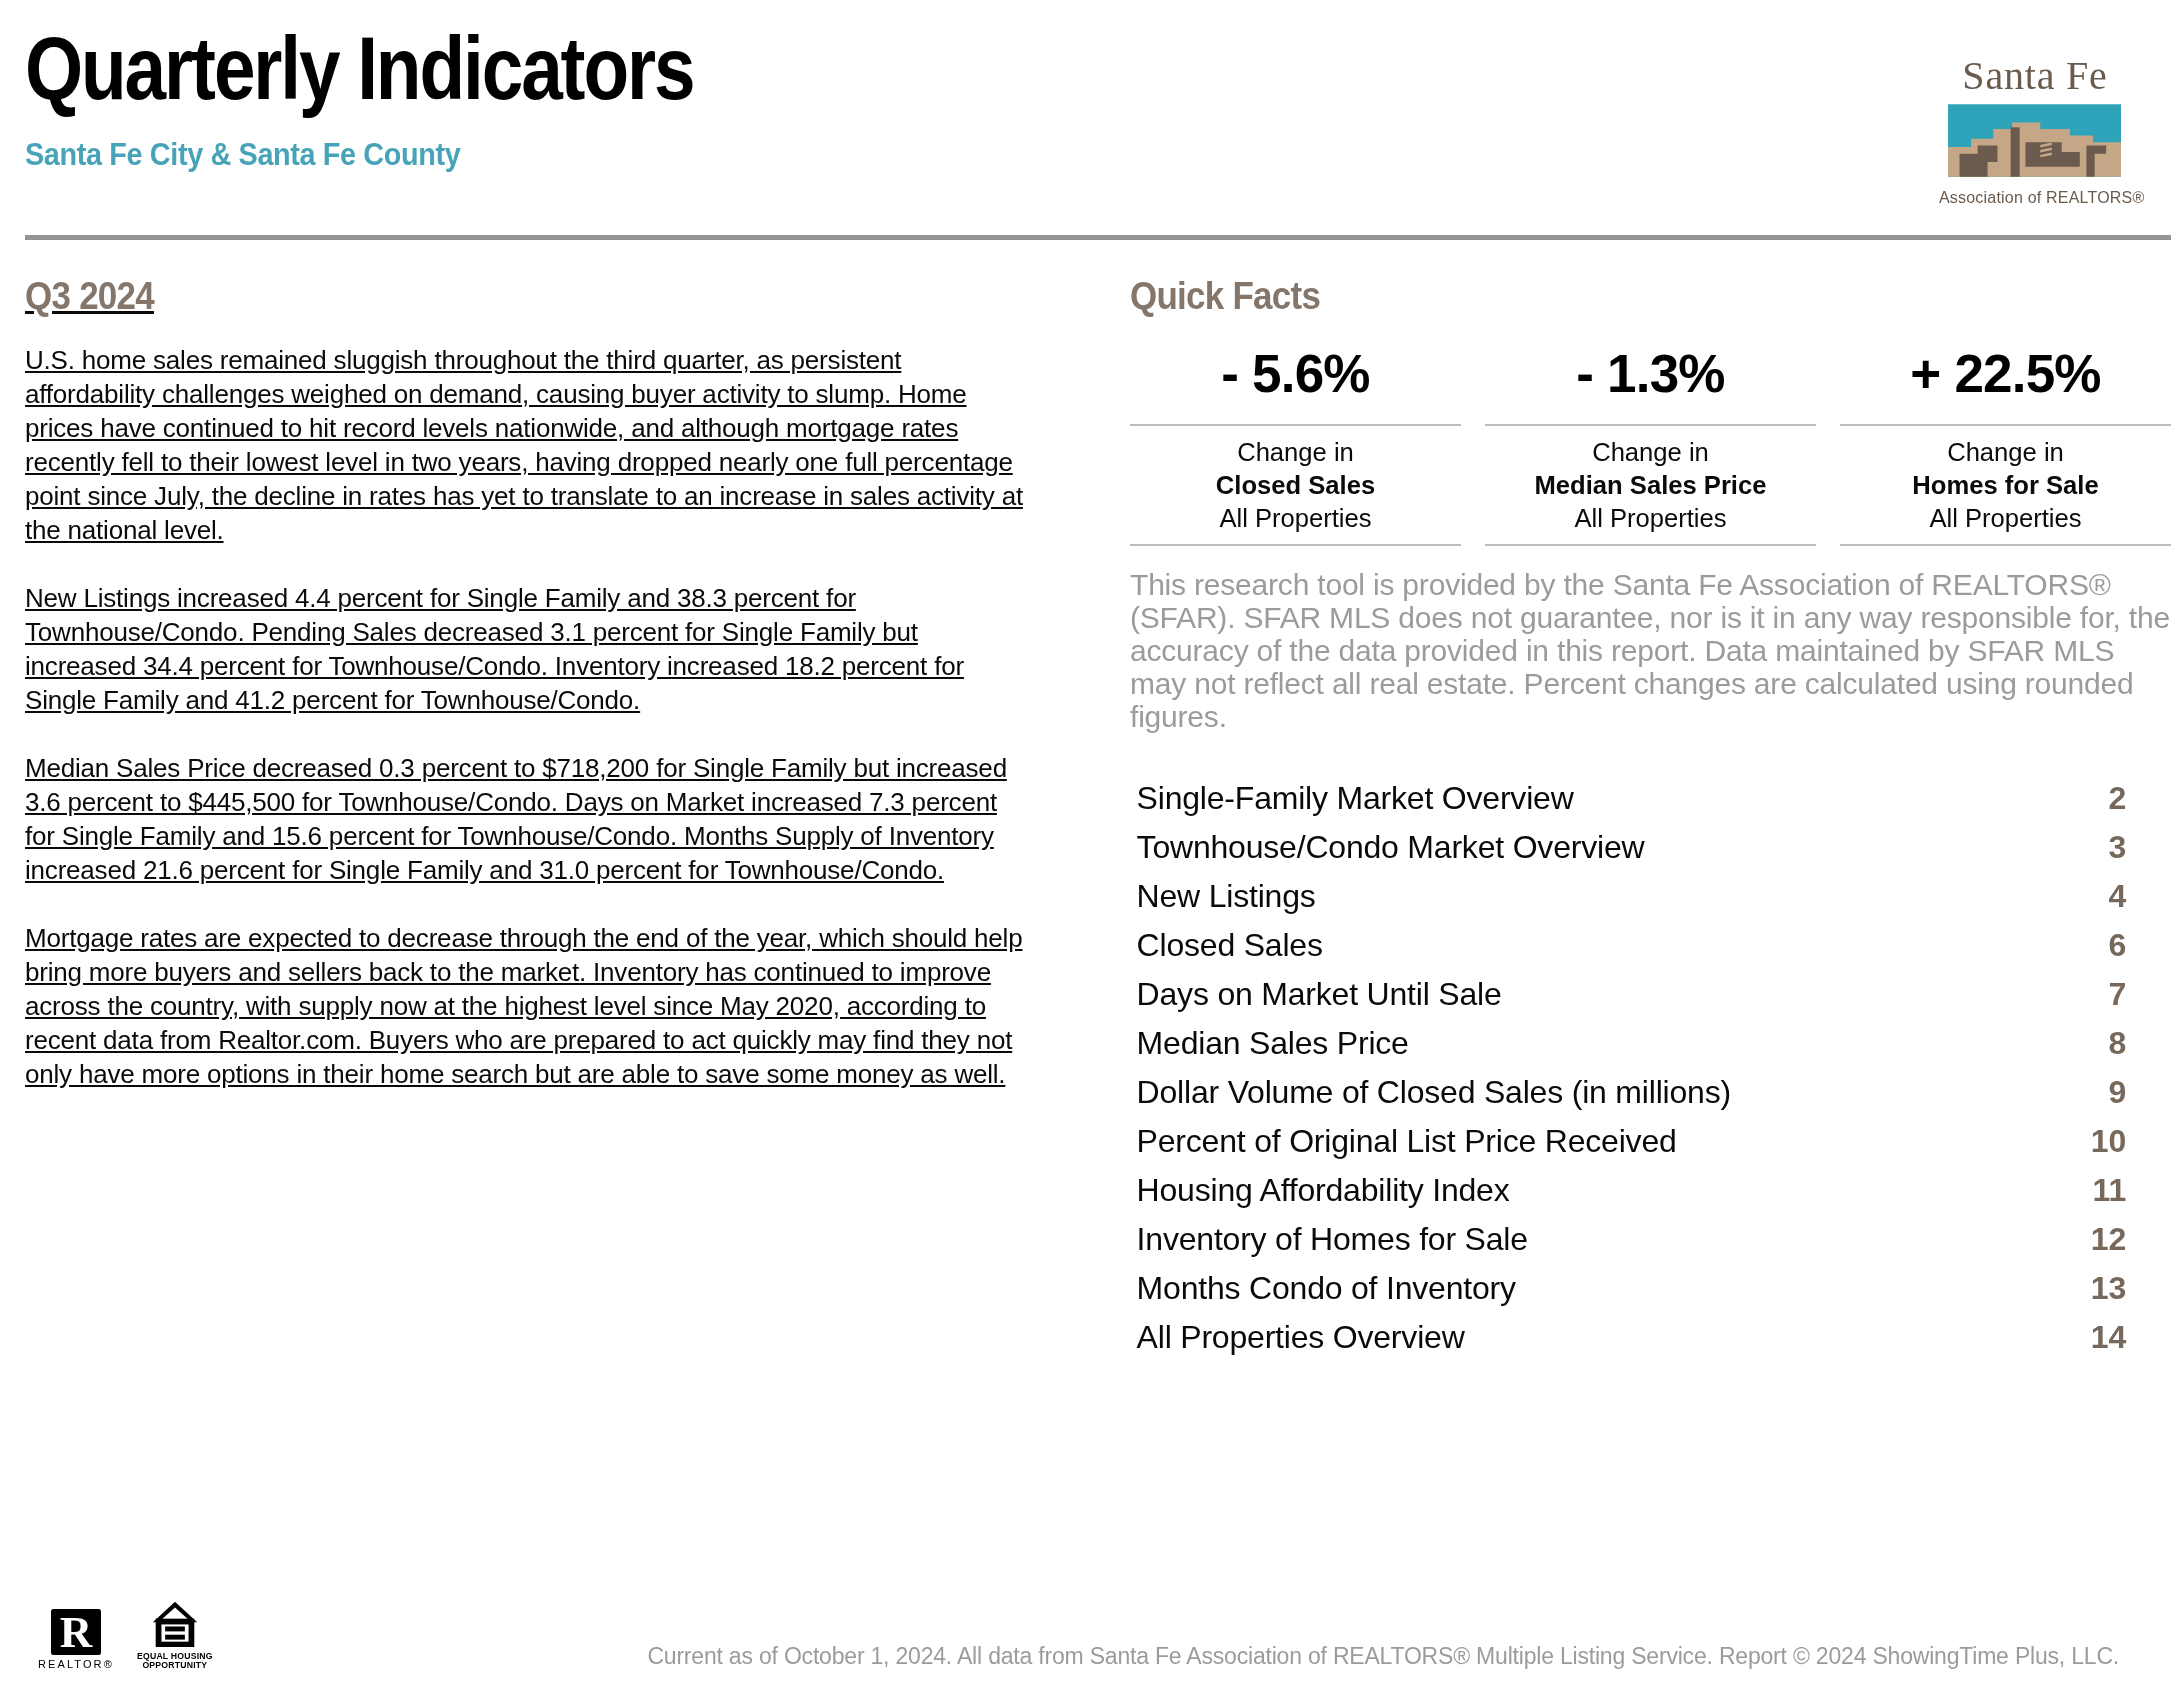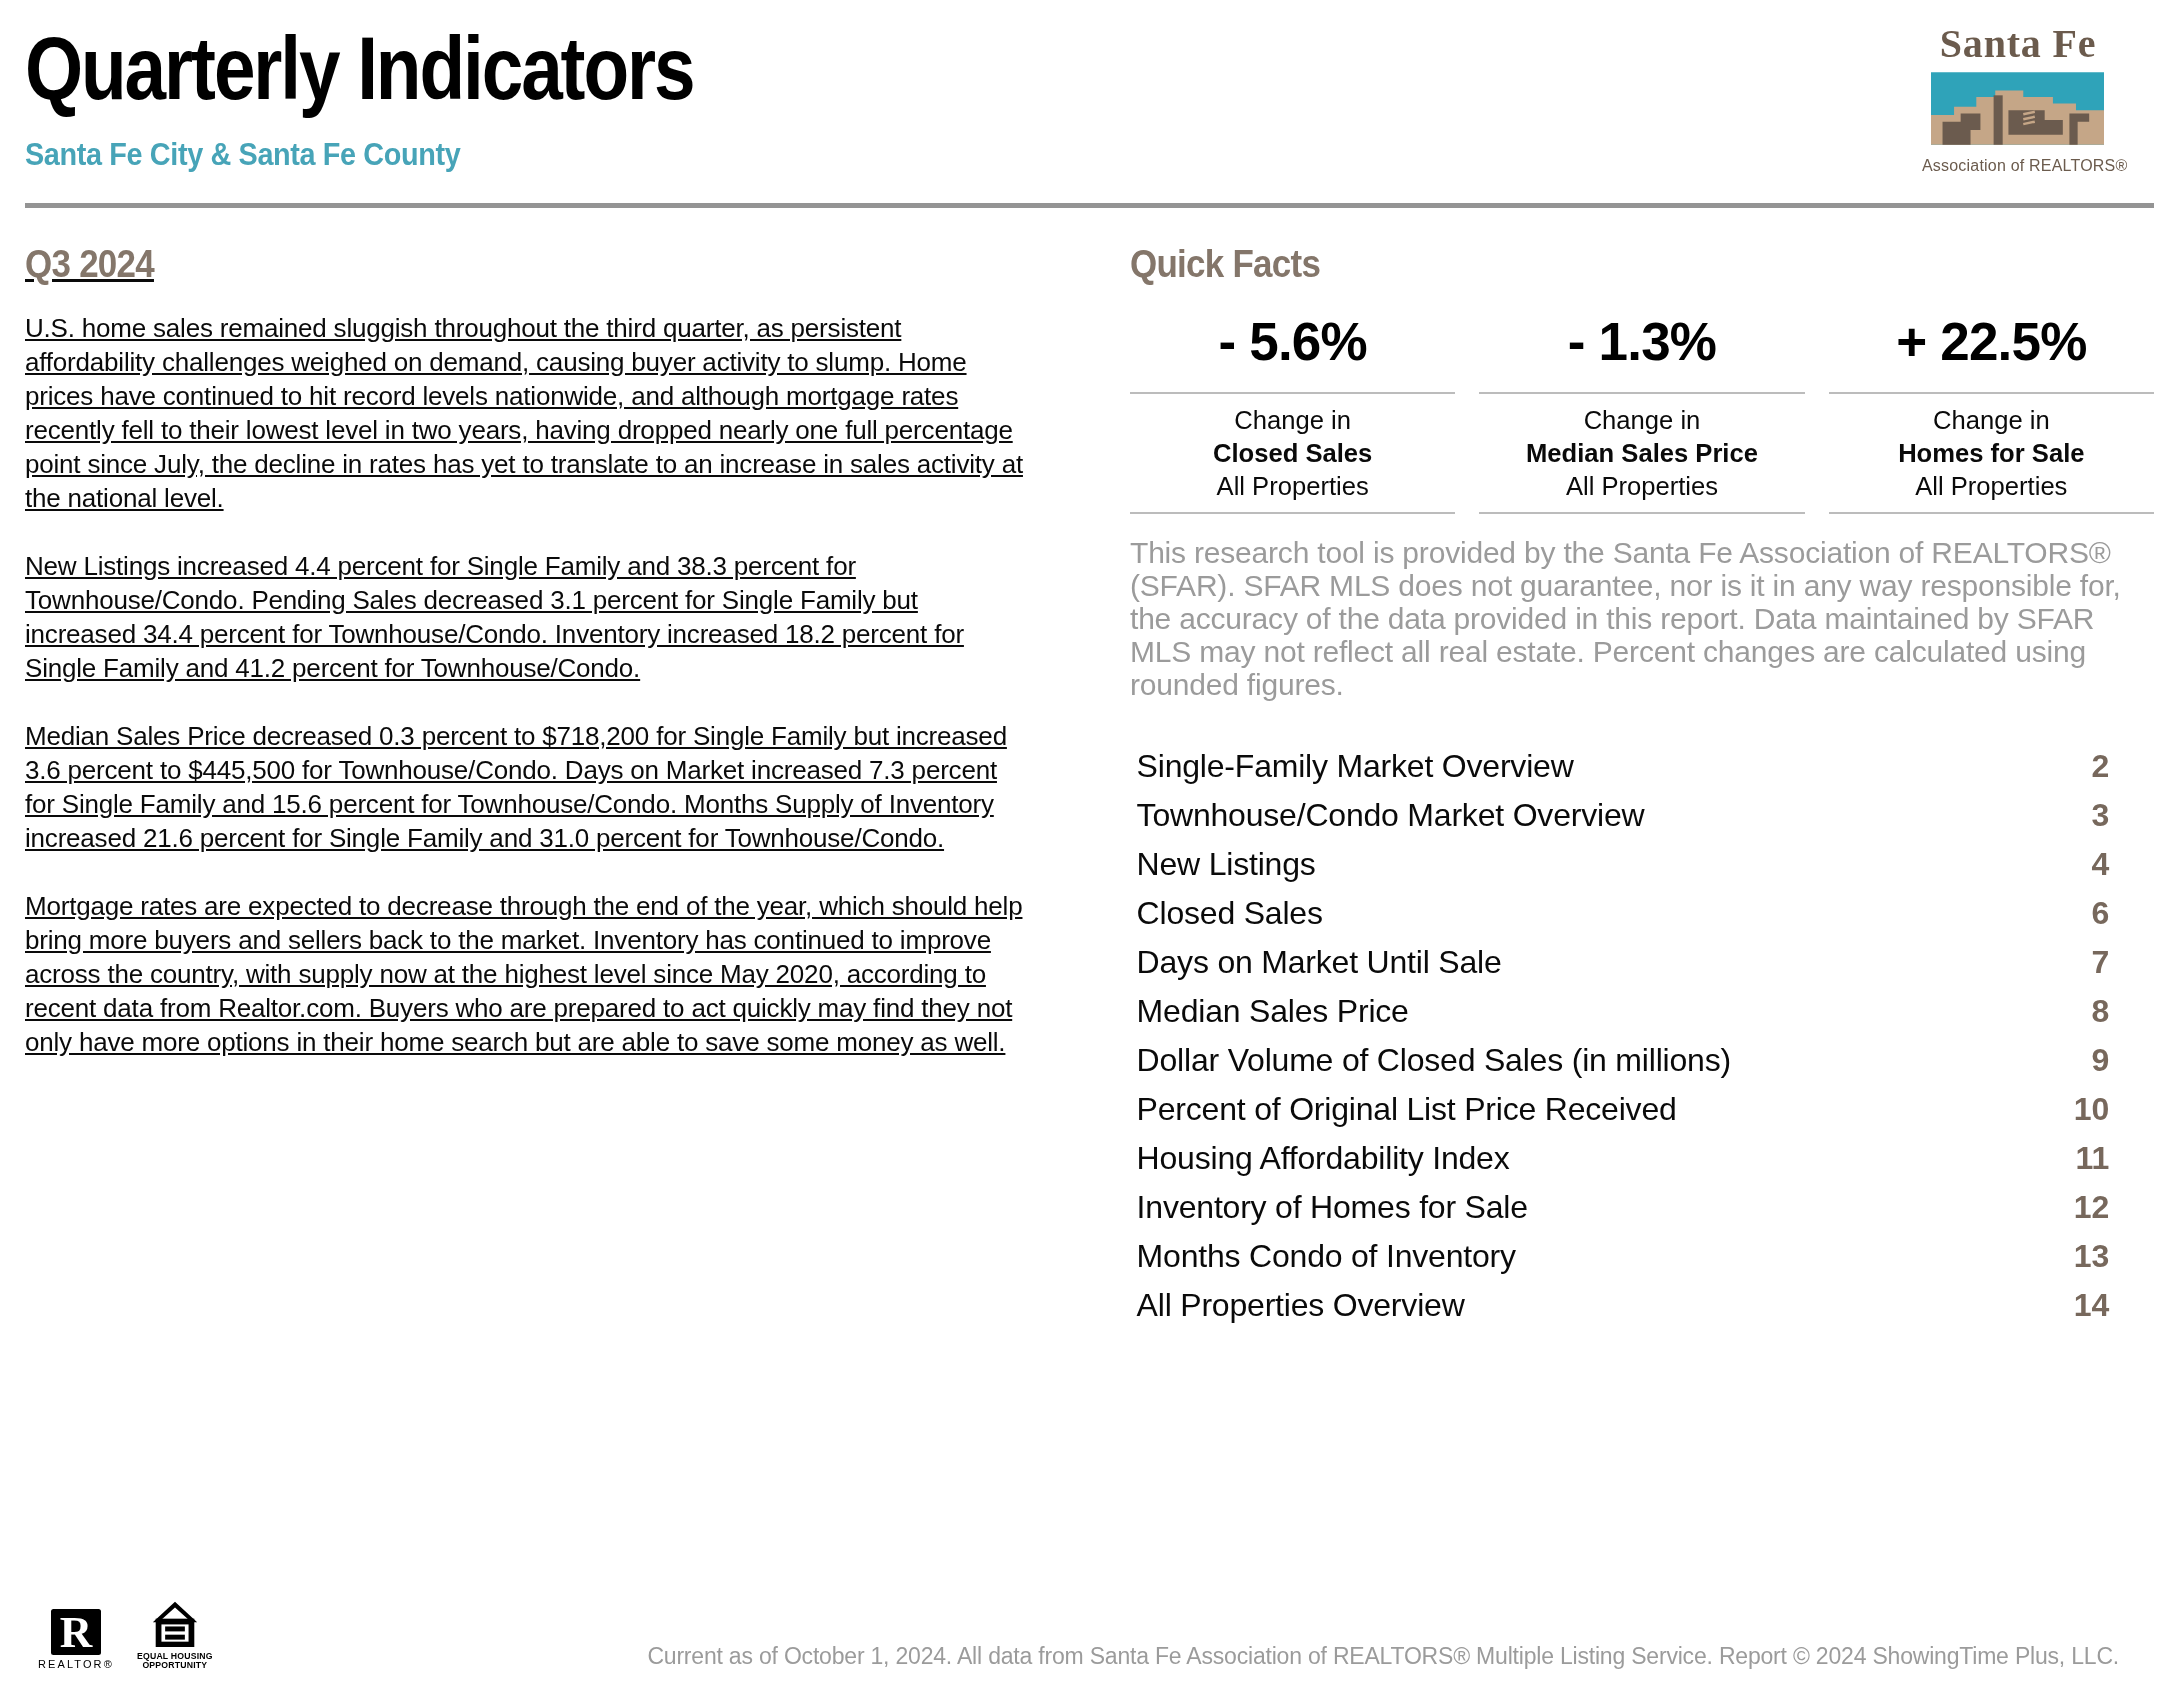--- a/index.html
+++ b/index.html
@@ -1,36 +1,36 @@
 <!DOCTYPE html>
 <html style="font-size:13.2px"><head>
 <meta charset="utf-8">
 <style>
   html,body{margin:0;padding:0;}
   body{
     width:2183px;height:1683px;position:relative;background:#ffffff;
     font-family:"Liberation Sans",sans-serif;color:#0a0a0a;
     -webkit-font-smoothing:antialiased;overflow:hidden;
   }
-  .page{position:absolute;inset:0;padding:23px 29px 0 25px;box-sizing:border-box;}
+  .page{position:absolute;inset:0;padding:23px 12px 0 25px;box-sizing:border-box;}
 
   
   .masthead{display:flex;justify-content:space-between;align-items:flex-start;}
   .title{
     font-size:89px;font-weight:bold;letter-spacing:-2.5px;line-height:1.02;
     margin:0;white-space:nowrap;transform:scaleX(.84);transform-origin:left top;color:#000;
   }
   .subtitle{
     color:#47a4b8;font-size:31px;font-weight:bold;letter-spacing:-0.4px;
     margin-top:23px;transform:scaleX(.93);transform-origin:left top;white-space:nowrap;
   }
   .logo-block{width:192px;text-align:center;margin-right:40px;flex:none;}
   .logo-name{
-    font-family:"Liberation Serif",serif;font-weight:bold;color:#6b5b4d;
-    font-size:40px;line-height:1.05;letter-spacing:0.8px;
+    font-family:"Liberation Serif",serif;font-weight:normal;color:#6b5b4d;
+    font-size:40px;line-height:1.05;letter-spacing:0.8px;margin-top:32px;
   }
   .logo-art{margin-top:6.6px;display:block;}
   .logo-tagline{color:#6b5b4d;font-size:16px;margin-top:12px;letter-spacing:0.2px;white-space:nowrap;}
 
   .masthead-rule{border:none;border-top:5px solid #949494;margin:28px 0 0 0;}
 
   
   .main{display:flex;margin-top:35px;align-items:flex-start;}
   .col-left{width:1006px;flex:none;text-decoration:underline;}
   .col-right{flex:1;margin-left:99px;min-width:0;}

